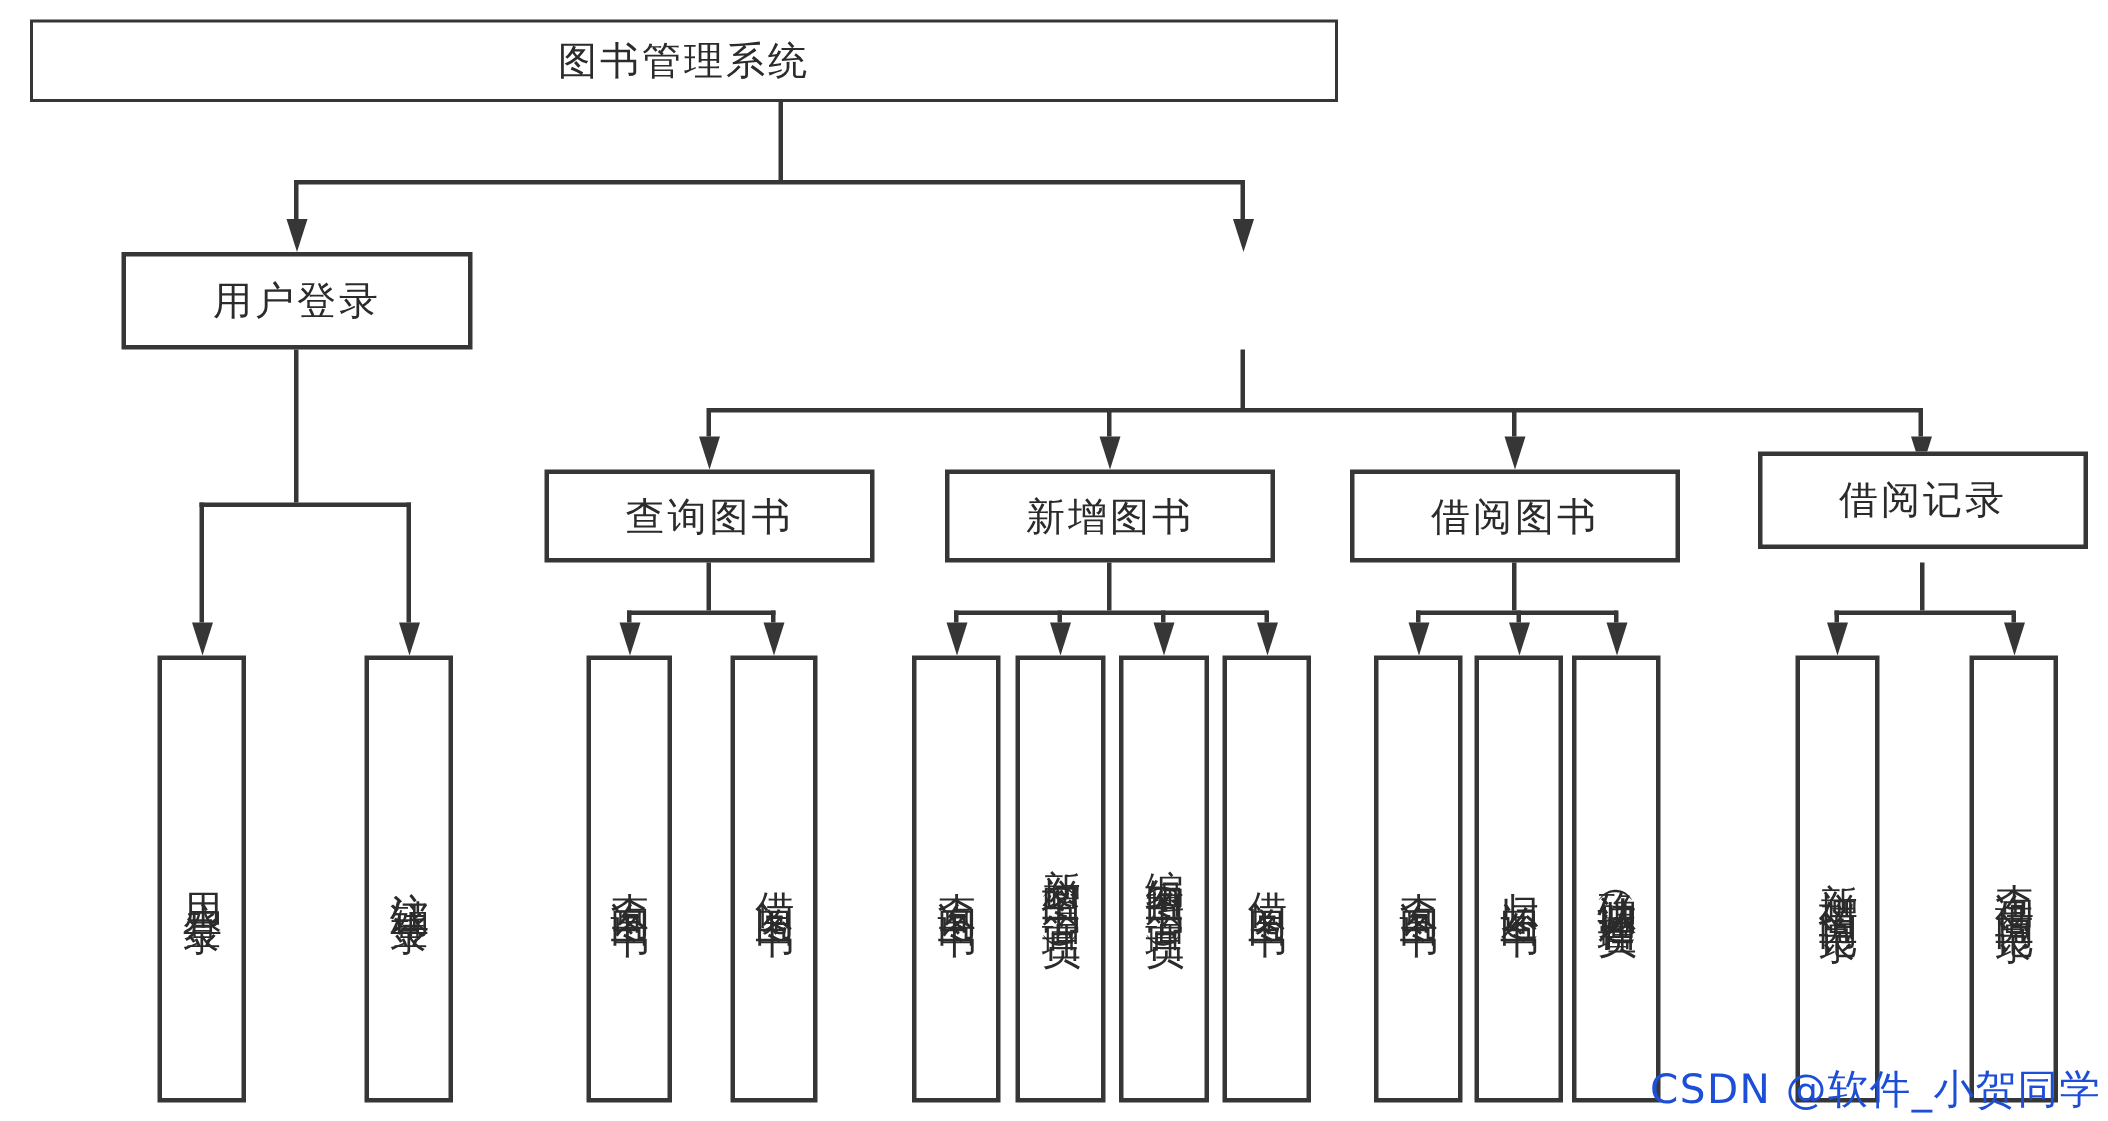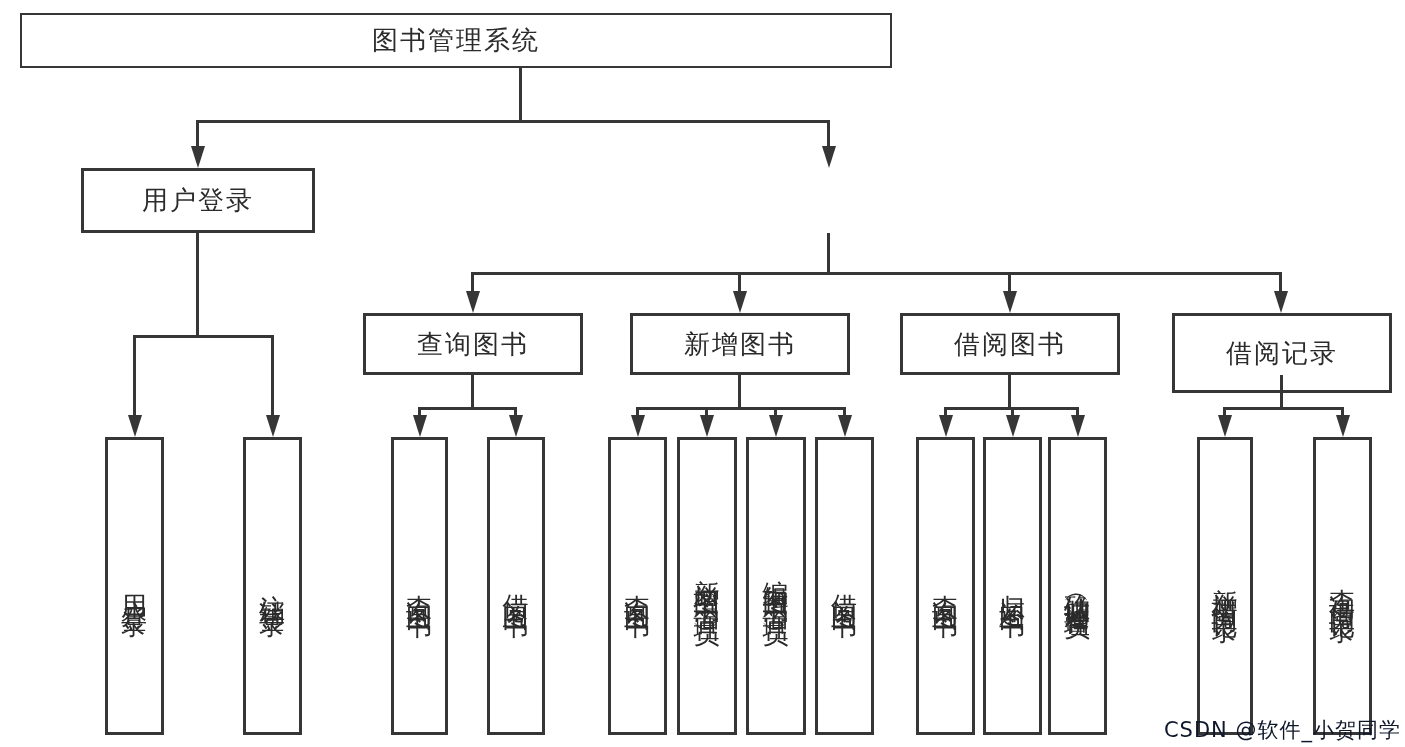--- a/index.html
+++ b/index.html
@@ -22,21 +22,21 @@
   }
   .vline { position:absolute; width:3px; background:#363636; }
   .hline { position:absolute; height:3px; background:#363636; }
   .ahead {
     position:absolute; width:0; height:0;
     border-left:7px solid transparent; border-right:7px solid transparent;
     border-top:22px solid #363636;
   }
   .watermark {
     position:absolute; right:4px; bottom:3px;
-    font-size:21px; color:#0f172a; letter-spacing:1px; white-space:nowrap;
+    font-size:27px; color:#1d4ed8; letter-spacing:1px; white-space:nowrap;
   }
 </style>
 </head>
 <body>
 
 <div class="canvas">
 
   <div class="box h root" style="left:20px;top:13px;width:872px;height:55px">
     <span class="lbl">图书管理系统</span>
   </div>
@@ -72,21 +72,21 @@
 
   <div class="box h" style="left:363px;top:313px;width:220px;height:62px">
     <span class="lbl">查询图书</span>
   </div>
   <div class="box h" style="left:630px;top:313px;width:220px;height:62px">
     <span class="lbl">新增图书</span>
   </div>
   <div class="box h" style="left:900px;top:313px;width:220px;height:62px">
     <span class="lbl">借阅图书</span>
   </div>
-  <div class="box h" style="left:1172px;top:313px;width:220px;height:80px">
+  <div class="box h" style="left:1172px;top:301px;width:220px;height:65px">
     <span class="lbl">借阅记录</span>
   </div>
 
   <div class="vline" style="left:471px;top:375px;height:32px"></div>
   <div class="hline" style="left:418px;top:407px;width:99px"></div>
   <div class="vline" style="left:418px;top:407px;height:8px"></div>
   <div class="ahead" style="left:413px;top:415px"></div>
   <div class="vline" style="left:514px;top:407px;height:8px"></div>
   <div class="ahead" style="left:509px;top:415px"></div>
 

